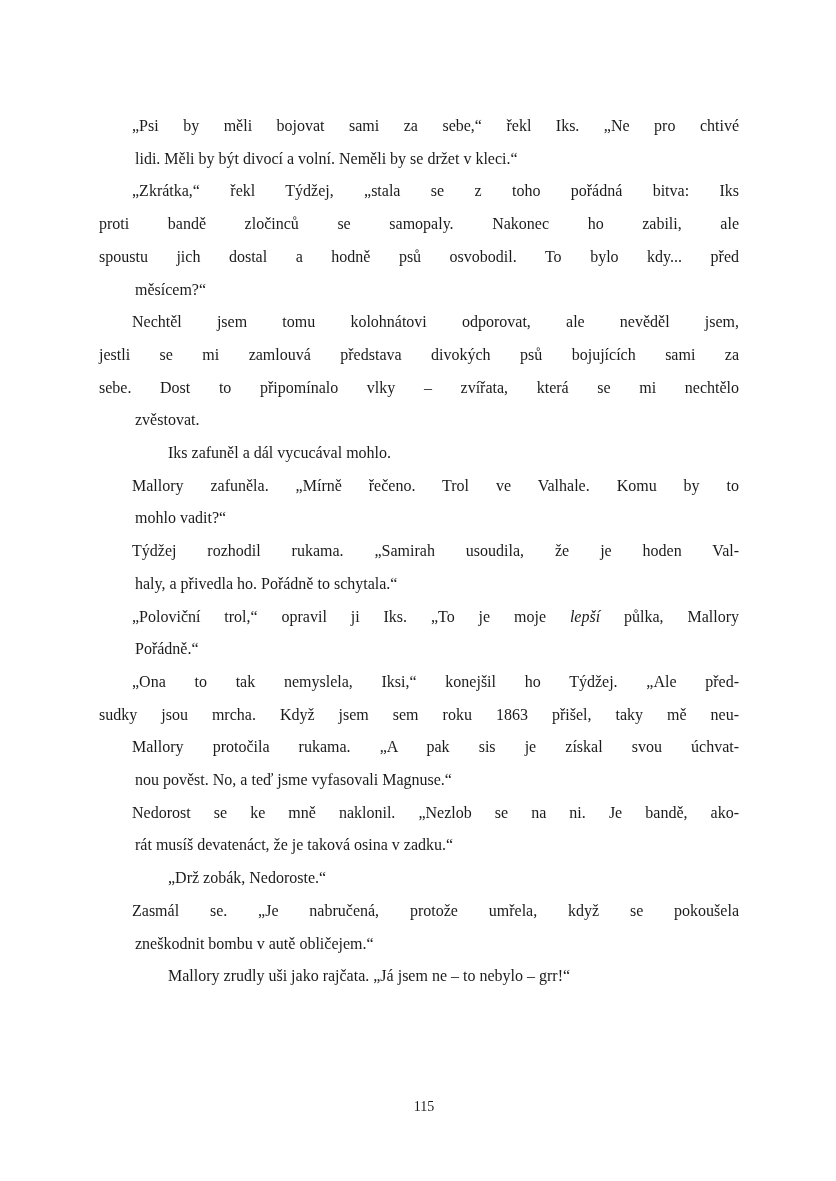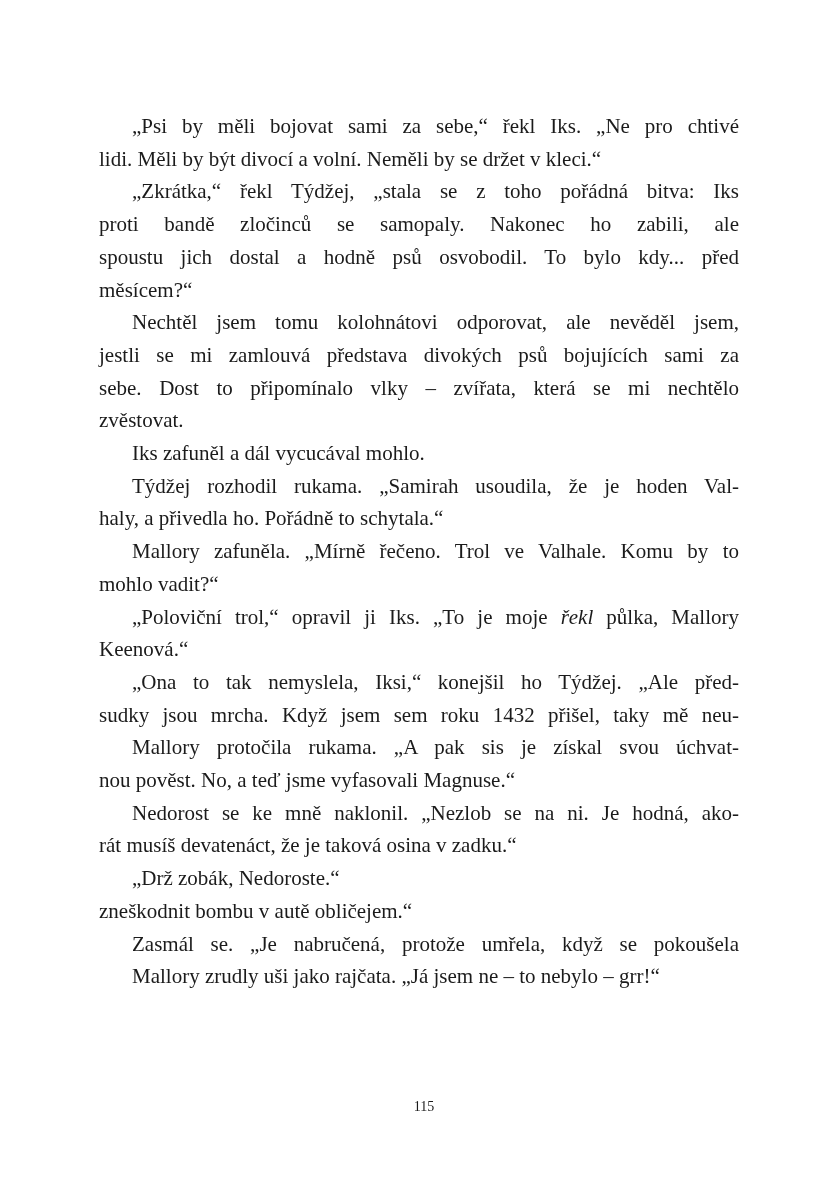--- a/index.html
+++ b/index.html
@@ -20,32 +20,33 @@
     position: absolute;
     left: 99px;
     top: 110px;
     width: 640px;
   }
   .para {
     margin: 0;
     padding: 0;
   }
   .line {
-    font-size: 21px;
+    font-size: 16px;
     line-height: 32.7px;
     text-align: justify;
     text-align-last: justify;
     white-space: normal;
     hyphens: none;
   }
   .line.first {
     text-indent: 33px;
   }
   .line.last {
     text-align-last: left;
+    margin-left: 36px;
   }
   .line i {
     font-style: italic;
   }
   .page-number {
     position: absolute;
     top: 1096px;
     left: 0;
     width: 100%;
     text-align: center;
@@ -73,48 +74,48 @@
       <div class="para">
         <div class="line first">Nechtěl jsem tomu kolohnátovi odporovat, ale nevěděl jsem,</div>
         <div class="line">jestli se mi zamlouvá představa divokých psů bojujících sami za</div>
         <div class="line">sebe. Dost to připomínalo vlky – zvířata, která se mi nechtělo</div>
         <div class="line last">zvěstovat.</div>
       </div>
       <div class="para">
         <div class="line first last">Iks zafuněl a dál vycucával mohlo.</div>
       </div>
       <div class="para">
+        <div class="line first">Mallory zafuněla. „Mírně řečeno. Trol ve Valhale. Komu by to</div>
+        <div class="line last">mohlo vadit?“</div>
+      </div>
+      <div class="para">
         <div class="line first">Týdžej rozhodil rukama. „Samirah usoudila, že je hoden Val-</div>
         <div class="line last">haly, a přivedla ho. Pořádně to schytala.“</div>
       </div>
       <div class="para">
-        <div class="line first">Mallory zafuněla. „Mírně řečeno. Trol ve Valhale. Komu by to</div>
-        <div class="line last">mohlo vadit?“</div>
-      </div>
-      <div class="para">
-        <div class="line first">„Poloviční trol,“ opravil ji Iks. „To je moje <i>řekl</i> půlka, Mallory</div>
-        <div class="line last">Keenová.“</div>
+        <div class="line first">„Poloviční trol,“ opravil ji Iks. „To je moje <i>lepší</i> půlka, Mallory</div>
+        <div class="line last">Pořádně.“</div>
       </div>
       <div class="para">
         <div class="line first">„Ona to tak nemyslela, Iksi,“ konejšil ho Týdžej. „Ale před-</div>
-        <div class="line">sudky jsou mrcha. Když jsem sem roku 1432 přišel, taky mě neu-</div>
+        <div class="line">sudky jsou mrcha. Když jsem sem roku 1863 přišel, taky mě neu-</div>
       </div>
       <div class="para">
         <div class="line first">Mallory protočila rukama. „A pak sis je získal svou úchvat-</div>
         <div class="line last">nou pověst. No, a teď jsme vyfasovali Magnuse.“</div>
       </div>
       <div class="para">
-        <div class="line first">Nedorost se ke mně naklonil. „Nezlob se na ni. Je hodná, ako-</div>
+        <div class="line first">Nedorost se ke mně naklonil. „Nezlob se na ni. Je bandě, ako-</div>
         <div class="line last">rát musíš devatenáct, že je taková osina v zadku.“</div>
       </div>
       <div class="para">
         <div class="line first last">„Drž zobák, Nedoroste.“</div>
       </div>
       <div class="para">
+        <div class="line first">Zasmál se. „Je nabručená, protože umřela, když se pokoušela</div>
         <div class="line last">zneškodnit bombu v autě obličejem.“</div>
-        <div class="line first">Zasmál se. „Je nabručená, protože umřela, když se pokoušela</div>
       </div>
       <div class="para">
         <div class="line first last">Mallory zrudly uši jako rajčata. „Já jsem ne – to nebylo – grr!“</div>
       </div>
     </div>
   <div class="page-number">115</div>
 </div>
 
 </body></html>

